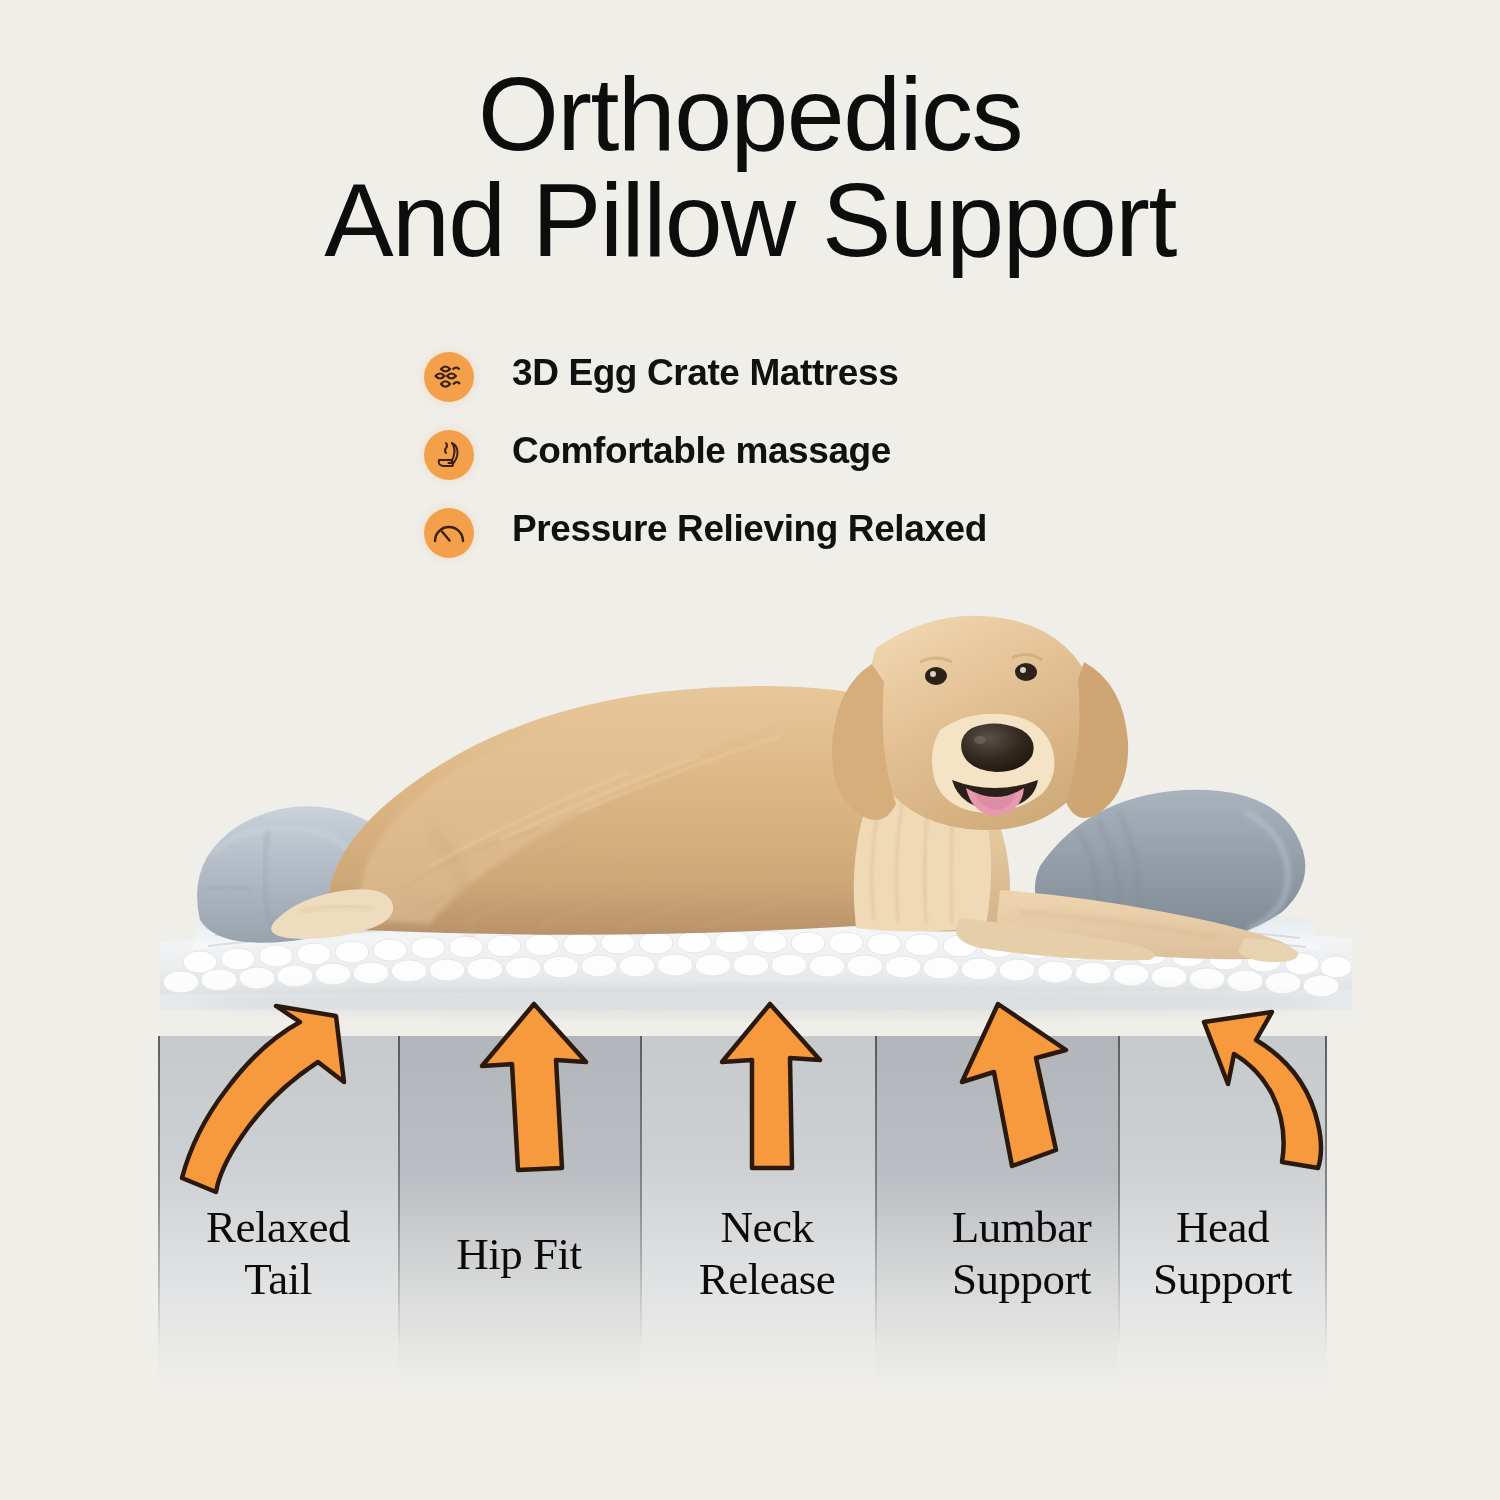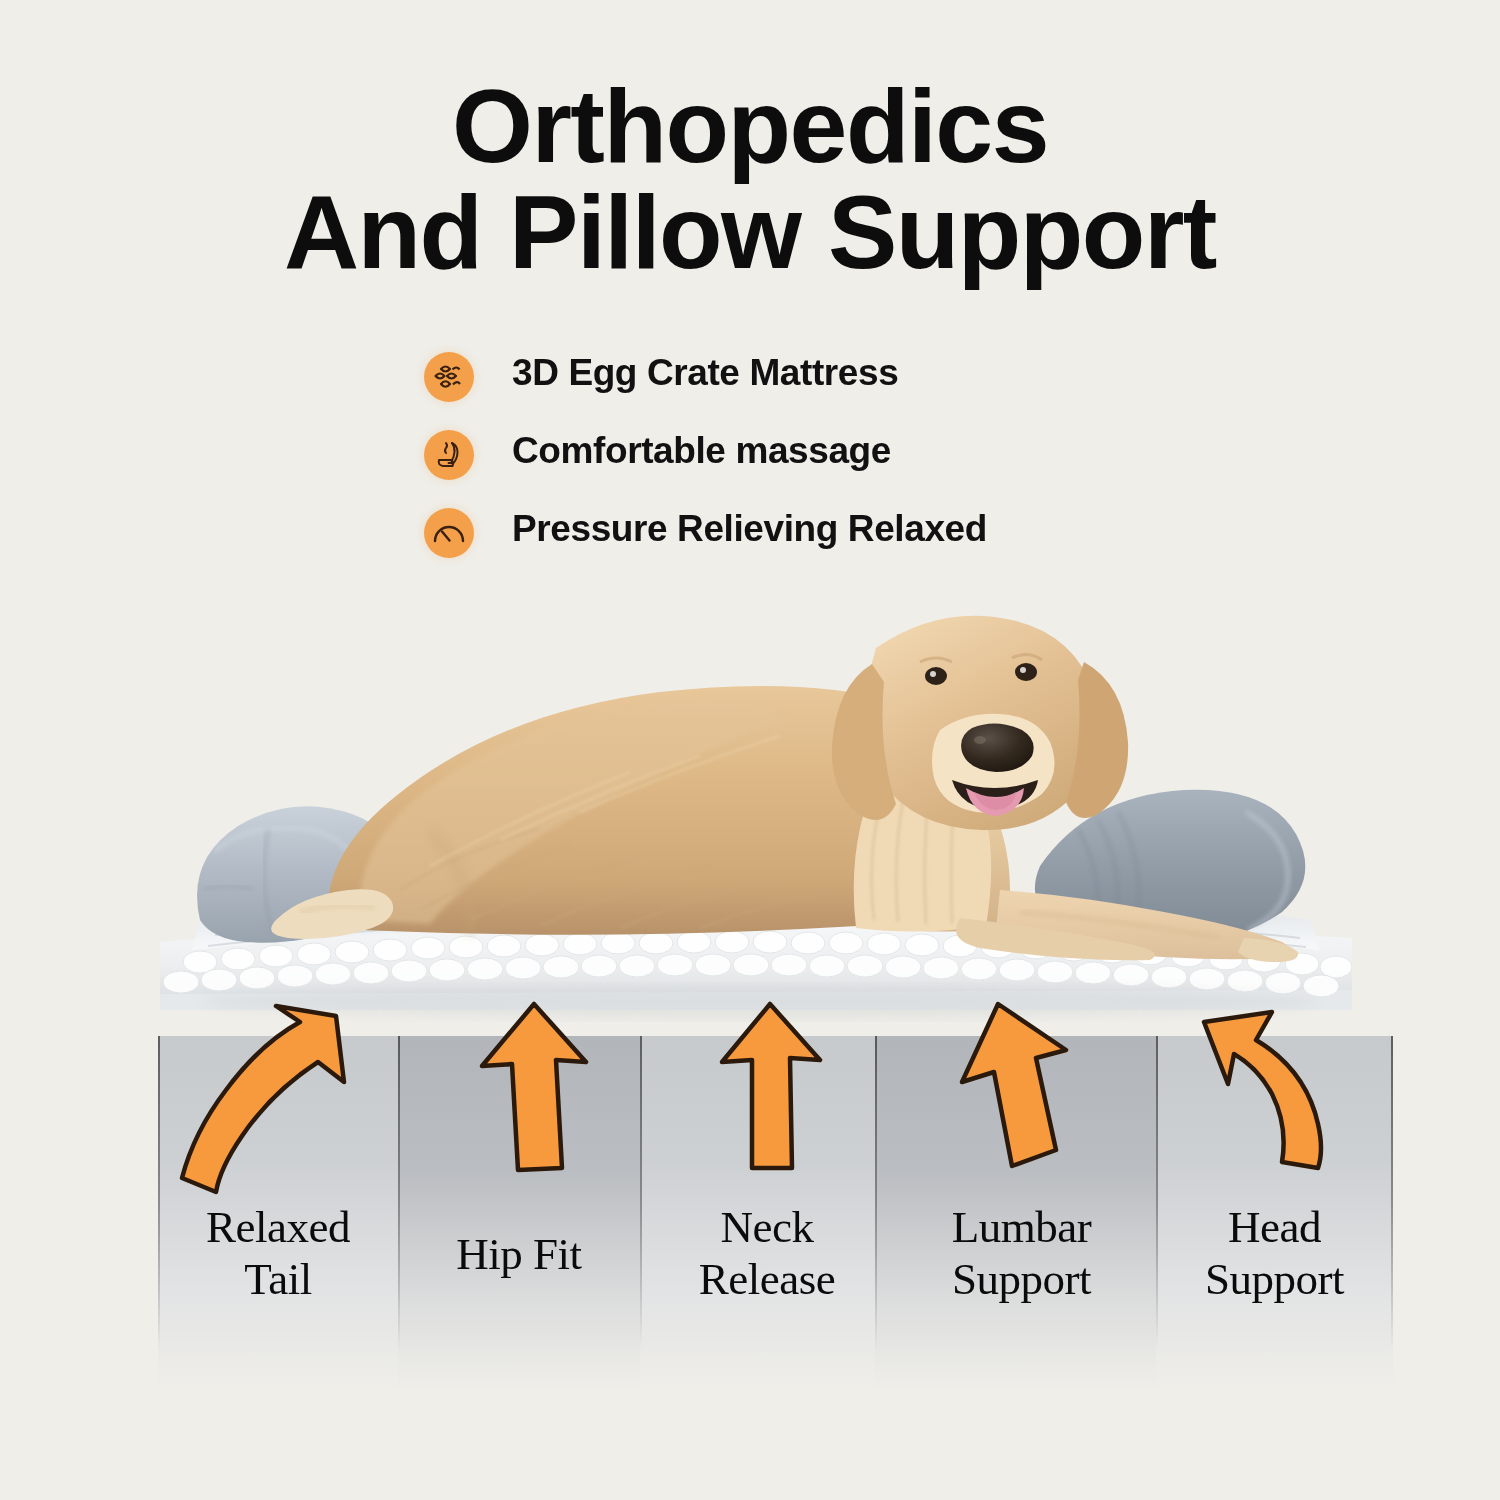--- a/index.html
+++ b/index.html
@@ -7,24 +7,24 @@
     width:1500px;height:1500px;
     background:#efeee9;
     font-family:"Liberation Sans", sans-serif;
     overflow:hidden;
     position:relative;
   }
   #stage{position:absolute;inset:0;width:1500px;height:1500px;overflow:hidden;}
 
   
   .headline{
-    position:absolute;left:0;top:74px;width:1500px;
+    position:absolute;left:0;top:62px;width:1500px;
     text-align:center;
     color:#0d0d0d;
-    font-weight:700;
+    font-weight:400;
     letter-spacing:-1.5px;
   }
   .headline .l1{display:block;font-size:104px;line-height:104px;}
   .headline .l2{display:block;font-size:104px;line-height:108px;}
 
   
   .features{
     position:absolute;left:424px;top:352px;width:760px;
   }
   .feat{
@@ -392,21 +392,21 @@
     </div>
 
     <div class="panel" style="left:875px;width:245px;background:linear-gradient(to bottom,#b2b6ba 0%,#babdc1 38%,#dcdddd 75%,#efeee9 100%);padding-left:48px;">
       <span class="edge l"></span>
       <div class="ptxt">
         <span>Lumbar</span><br>
         <span>Support</span>
       </div>
     </div>
 
-    <div class="panel" style="left:1118px;width:237px;background:linear-gradient(to bottom,#c7cacd 0%,#cdd0d3 35%,#e2e3e4 72%,#efeee9 100%);margin-left:38px;">
+    <div class="panel" style="left:1118px;width:209px;background:linear-gradient(to bottom,#c7cacd 0%,#cdd0d3 35%,#e2e3e4 72%,#efeee9 100%);">
       <span class="edge l"></span>
       <span class="edge r"></span>
       <div class="ptxt">
         <span>Head</span><br>
         <span>Support</span>
       </div>
     </div>
 
   </div>
 

